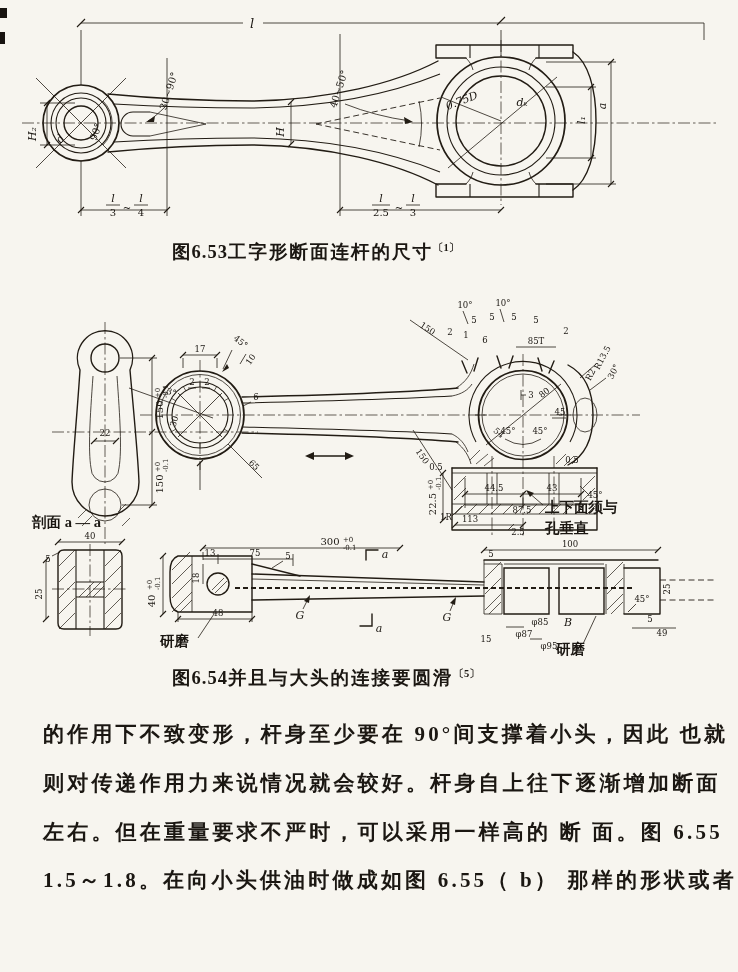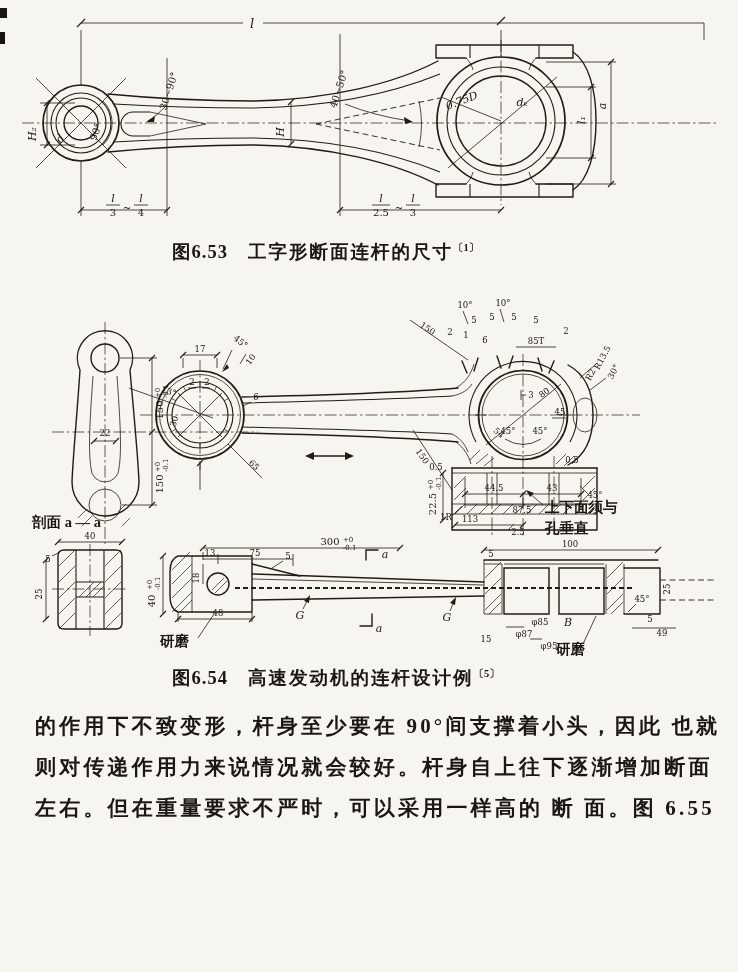--- a/index.html
+++ b/index.html
@@ -17,24 +17,24 @@
   .tk{fill:none;stroke:#221c14;stroke-width:1.1;}
   .arr{fill:#221c14;stroke:none;}
   text{fill:#1b1712;}
   .num{font:10px "DejaVu Serif",serif;text-anchor:middle;}
   .sm{font:8.5px "DejaVu Serif",serif;text-anchor:middle;}
   .tol{font:7px "DejaVu Serif",serif;text-anchor:start;}
   .lbl{font:italic 11px "DejaVu Serif",serif;text-anchor:middle;}
   .big{font:italic 13px "DejaVu Serif",serif;text-anchor:middle;}
   .cn{font:700 14.5px "Liberation Serif","DejaVu Serif",serif;text-anchor:start;}
   .caption{position:absolute;left:172px;font-size:18.5px;font-weight:700;letter-spacing:1px;white-space:nowrap;}
-  .caption .ttl{margin-left:20px;letter-spacing:2px;}
+  .caption .ttl{letter-spacing:2px;}
   .caption sup{font-size:10.5px;letter-spacing:0;}
   .bodytext{position:absolute;left:27px;top:702px;width:700px;}
-  .bl{margin:8px;font-size:21px;line-height:32.8px;letter-spacing:3.2px;font-weight:600;white-space:nowrap;font-family:Liberation Serif, serif;}
+  .bl{margin:16px;font-size:21px;line-height:32.8px;letter-spacing:3.2px;font-weight:600;white-space:nowrap;font-family:Liberation Serif, serif;}
   .artifact{position:absolute;background:#181410;}
 </style>
 </head>
 <body>
 
 <div class="page">
 
   <div class="artifact" style="left:0;top:8px;width:7px;height:10px;"></div>
   <div class="artifact" style="left:0;top:32px;width:5px;height:12px;"></div>
 
@@ -363,22 +363,23 @@
       <text class="lbl" x="568" y="328">B</text>
       <text class="sm" x="524" y="339">φ87</text>
       <text class="sm" x="549" y="351">φ95</text>
       <text class="sm" x="486" y="344">15</text>
       <path class="thin" d="M583,346 L596,318"></path>
       <text class="cn" x="556" y="356">研磨</text>
     </g>
   </svg>
 
   <div class="caption" style="top:665px;">
-    <span>图6.54</span><span class="ttl">高速发动机的连杆设计例</span><sup>〔5〕</sup>
+    <span>图6.54</span><span class="ttl">并且与大头的连接要圆滑</span><sup>〔5〕</sup>
   </div>
 
   <div class="bodytext">
     <p class="bl">的作用下不致变形，杆身至少要在 90°间支撑着小头，因此 也就</p>
     <p class="bl">则对传递作用力来说情况就会较好。杆身自上往下逐渐增加断面</p>
     <p class="bl">左右。但在重量要求不严时，可以采用一样高的 断 面。图 6.55</p>
+    <p class="bl">1.5～1.8。在向小头供油时做成如图 6.55（ b） 那样的形状或者</p>
   </div>
 
 </div>
 
 </body></html>

